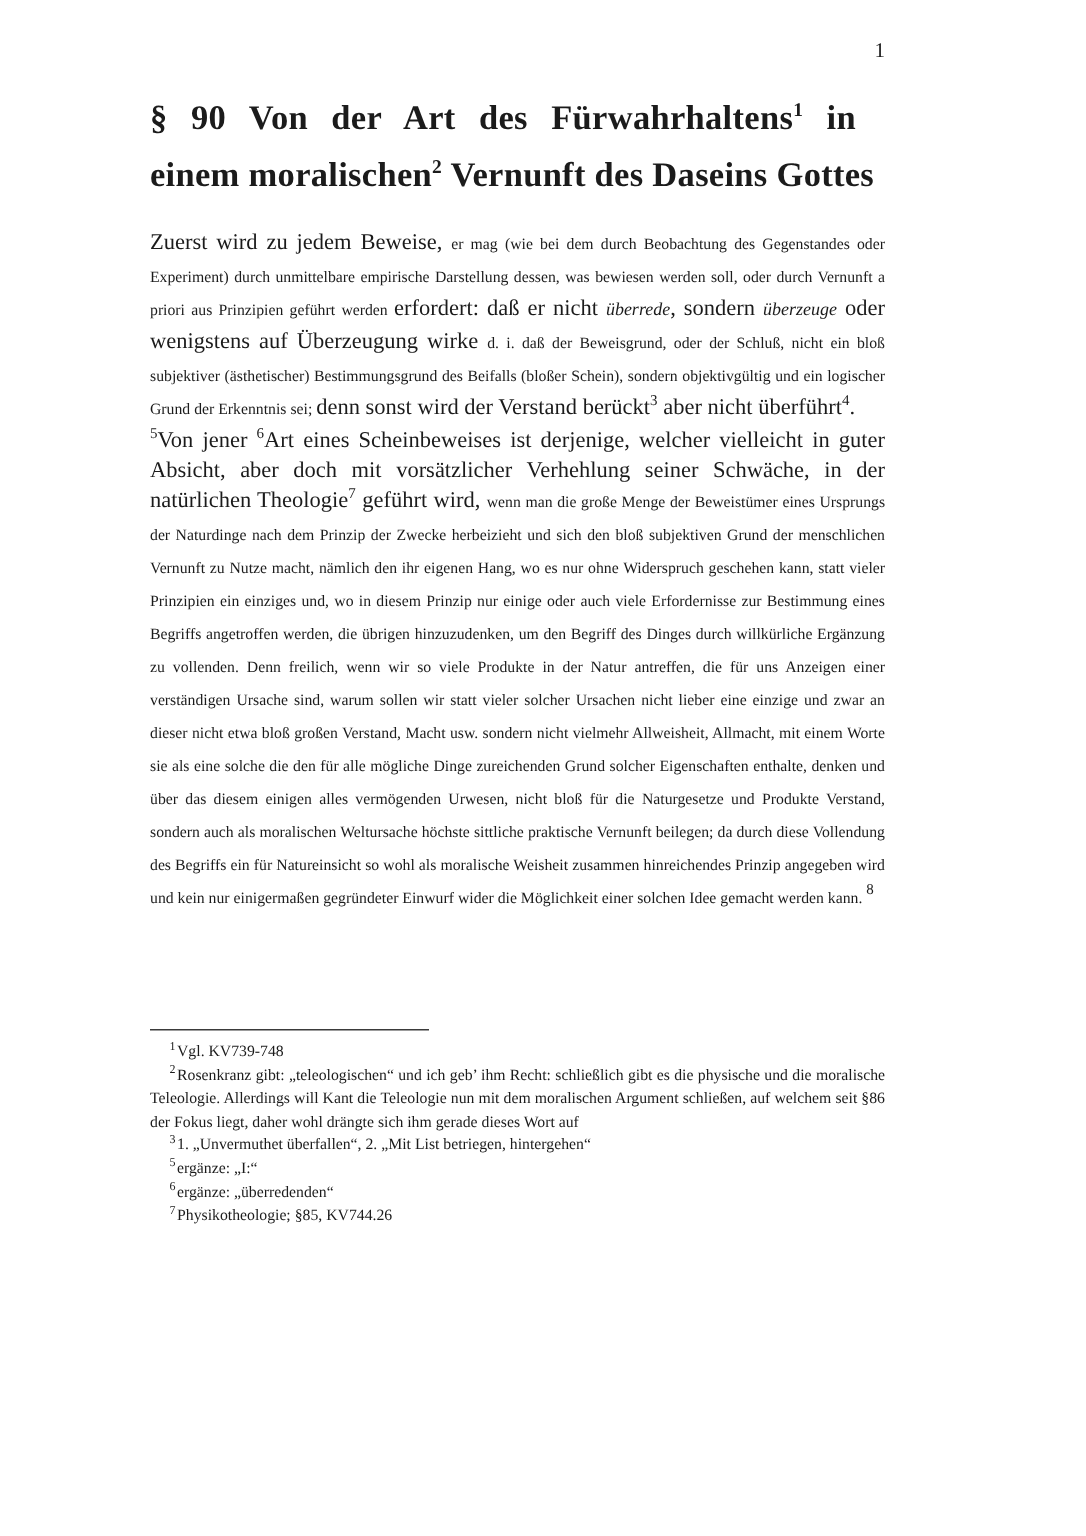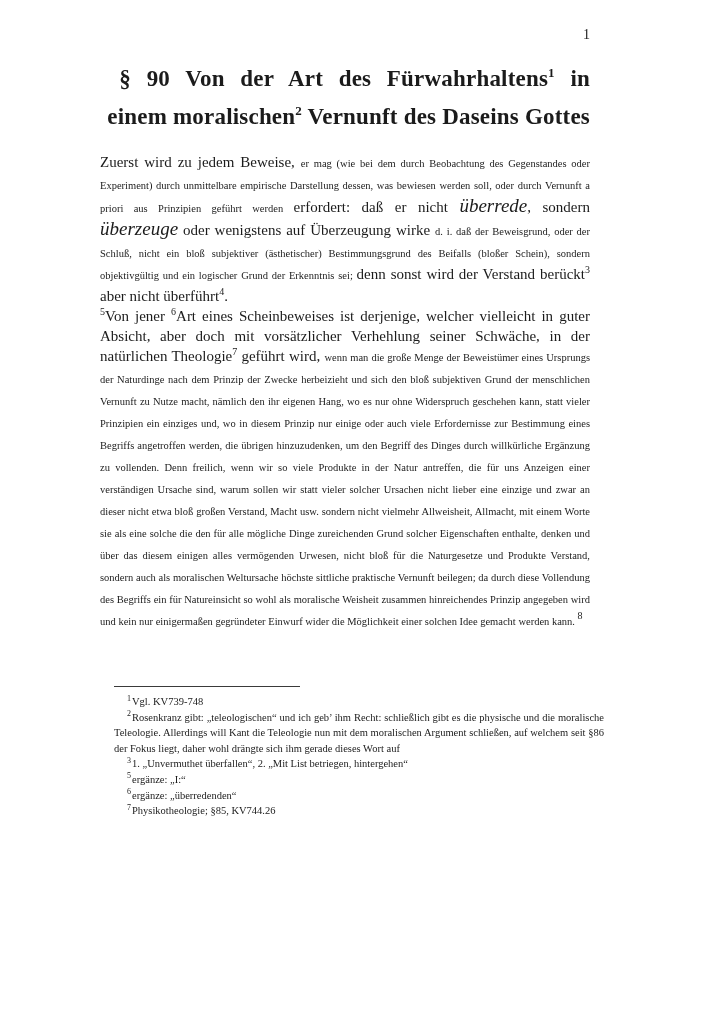--- a/index.html
+++ b/index.html
@@ -23,43 +23,41 @@
     text-align: right;
     font-size: 14px;
     line-height: 18px;
   }
   .doc-title {
     margin: 16px 0 0 0;
     font-size: 23px;
     font-weight: bold;
     line-height: 38px;
     letter-spacing: 0.2px;
-    text-align: right;
   }
   .doc-title .title-line { display: block; }
   .doc-title .title-line.stretched { word-spacing: 0.42em; }
   .doc-title sup { font-size: 13px; line-height: 0; }
   .body-par {
     margin: 0;
     text-align: justify;
     line-height: 20px;
   }
   .body-par.first { margin-top: 16px; }
   .body-par.second { margin-top: 0; }
   .seg.large { font-size: 15px; }
-  .seg.large-italic { font-size: 19px; font-style: italic; margin-top: 12px; }
+  .seg.large-italic { font-size: 12px; font-style: italic; margin-top: 12px; }
   .seg.small { font-size: 10.5px; }
   sup.seg { line-height: 0; }
   sup.seg.sup-large { font-size: 10px; }
   .footnotes {
     position: absolute;
     left: 100px;
     top: 686px;
     width: 490px;
-    margin-left: 14px;
   }
   .footnote-rule {
     width: 186px;
     height: 0;
     border-top: 1px solid #3a3a3a;
     margin-bottom: 7px;
   }
   .footnote {
     font-size: 10.5px;
     line-height: 15.6px;

